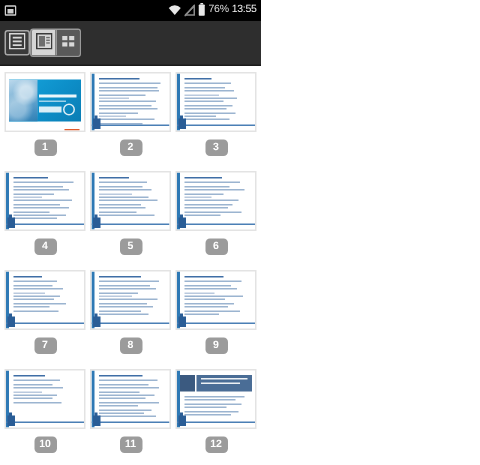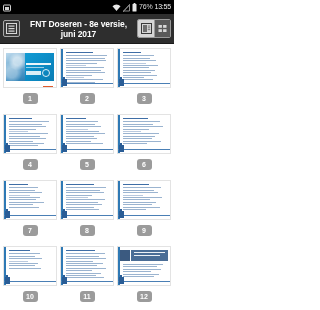--- a/index.html
+++ b/index.html
@@ -261,21 +261,20 @@
     <span class="ico">
       <svg width="11" height="11" viewBox="0 0 11 11">
         <rect x="0.5" y="0.5" width="10" height="10" fill="none" stroke="#d8d8d8" stroke-width="1"></rect>
         <rect x="2.5" y="2.5" width="6" height="1.2" fill="#d8d8d8"></rect>
         <rect x="2.5" y="5" width="6" height="1.2" fill="#d8d8d8"></rect>
         <rect x="2.5" y="7.5" width="6" height="1.2" fill="#d8d8d8"></rect>
       </svg>
     </span>
   </div>
 
-  <div class="title-text">FNT Doseren - 8e versie, juni 2017</div>
 
   <div class="view-toggle">
     <div class="vt-btn active">
       <span class="ico">
         <svg width="11" height="11" viewBox="0 0 11 11">
           <rect x="0.5" y="0.5" width="10" height="10" fill="none" stroke="#3a3a3a" stroke-width="1"></rect>
           <rect x="2" y="2" width="4" height="7" fill="#6e6e6e"></rect>
           <rect x="6.8" y="2.6" width="2.4" height="0.9" fill="#6e6e6e"></rect>
           <rect x="6.8" y="4.4" width="2.4" height="0.9" fill="#6e6e6e"></rect>
           <rect x="6.8" y="6.2" width="2.4" height="0.9" fill="#6e6e6e"></rect>

